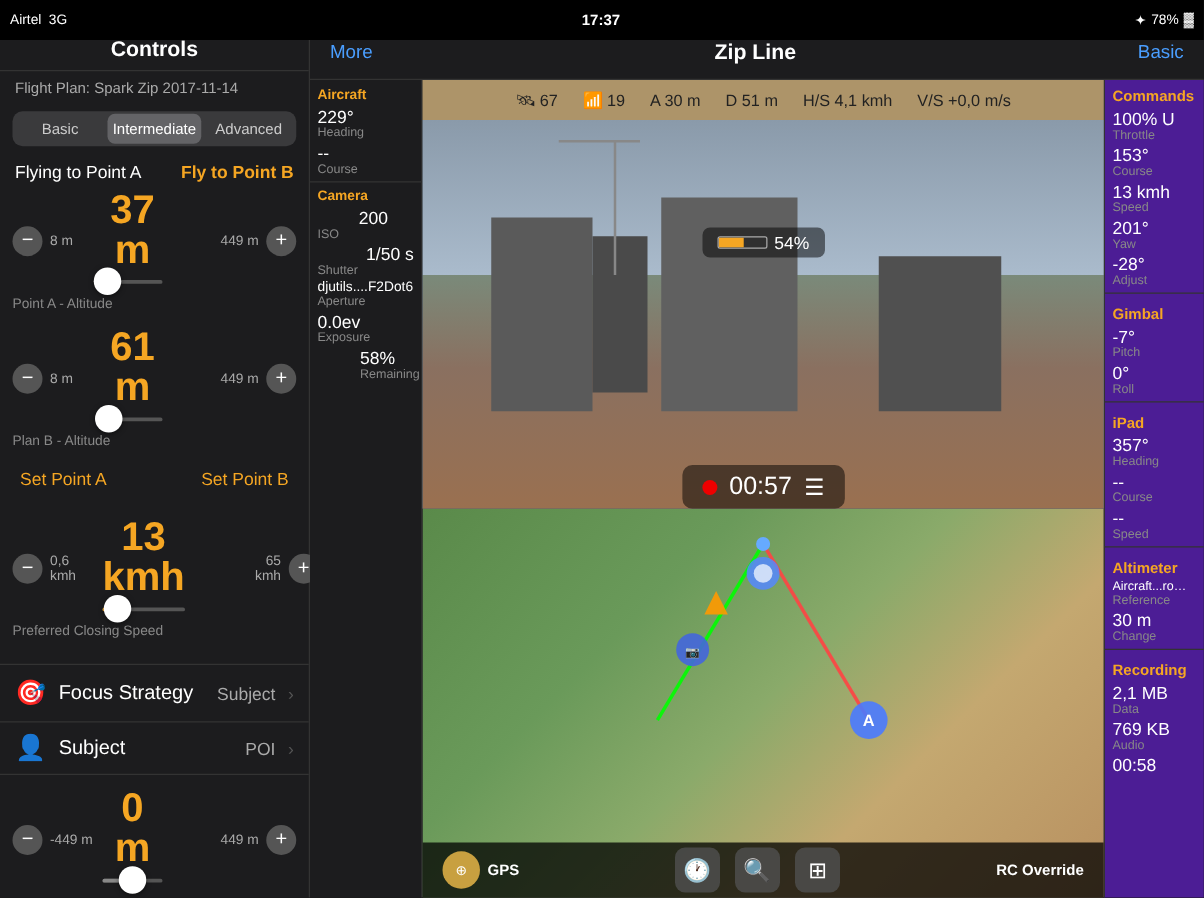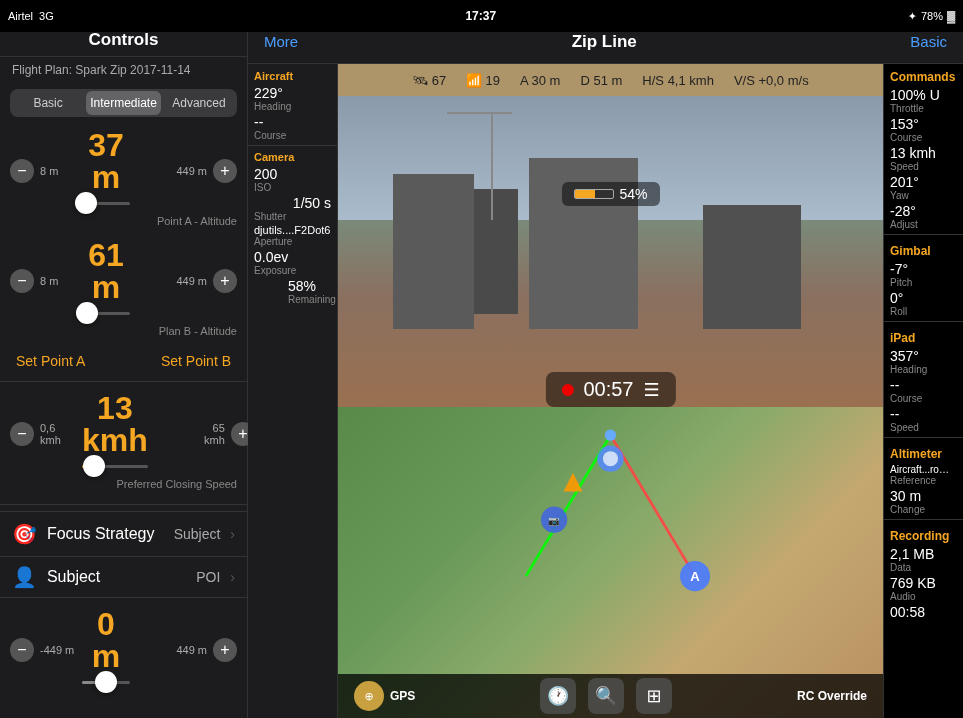--- a/index.html
+++ b/index.html
@@ -66,21 +66,21 @@
     }
     .slider-track-container { flex: 1; position: relative; height: 20px; display: flex; align-items: center; }
     .slider-track { width: 100%; height: 3px; background: #555; border-radius: 2px; position: relative; }
     .slider-fill-left { position: absolute; left: 0; height: 100%; background: #f5a623; border-radius: 2px; }
     .slider-thumb {
       position: absolute; width: 22px; height: 22px; background: #fff;
       border-radius: 50%; top: 50%; transform: translate(-50%, -50%);
       box-shadow: 0 1px 4px rgba(0,0,0,0.5);
     }
     .slider-label {
-      text-align: right; font-size: 11px; color: #888; margin-top: 2px;
+      text-align: left; font-size: 11px; color: #888; margin-top: 2px;
     }
     .slider-minus, .slider-plus {
       width: 24px; height: 24px; background: #555; border-radius: 50%;
       display: flex; align-items: center; justify-content: center;
       font-size: 16px; color: #fff; cursor: pointer; flex-shrink: 0;
     }
 
     .set-points-row {
       display: flex; justify-content: space-between; padding: 6px 16px;
       margin-top: 2px;
@@ -185,21 +185,21 @@
       justify-content: space-between; padding: 0 20px; z-index: 20;
     }
     .map-icon-btn {
       width: 36px; height: 36px; background: rgba(80,80,80,0.8);
       border-radius: 8px; display: flex; align-items: center; justify-content: center;
       font-size: 18px; cursor: pointer;
     }
 
     
     .right-panel {
-      width: 80px; background: #000000; border-left: 1px solid #333;
+      width: 80px; background: #4c1d95; border-left: 1px solid #333;
       display: flex; flex-direction: column; font-size: 11px;
       flex-shrink: 0;
     }
     .rp-section-title {
       font-size: 12px; color: #f5a623; padding: 6px 6px 2px; font-weight: 600;
     }
     .rp-row {
       padding: 1px 6px;
       display: flex; flex-direction: column;
     }
@@ -233,20 +233,24 @@
   <div class="left-panel">
     <div class="controls-header">Controls</div>
     <div class="flight-plan-label">Flight Plan: Spark Zip 2017-11-14</div>
 
     <div class="tab-bar">
       <button class="tab-btn">Basic</button>
       <button class="tab-btn active">Intermediate</button>
       <button class="tab-btn">Advanced</button>
     </div>
 
+    <div class="fly-row">
+      <span class="fly-label">Flying to Point A</span>
+      <span class="fly-btn">Fly to Point B</span>
+    </div>
 
     <div class="slider-section">
       <div style="display:flex; align-items:center; gap:6px;">
         <div class="slider-minus">−</div>
         <span class="slider-min">8 m</span>
         <div style="flex:1; position:relative;">
           <div class="slider-value">37 m</div>
           <div class="slider-track-container">
             <div class="slider-track">
               <div class="slider-fill-left" style="width:8%"></div>
@@ -357,21 +361,21 @@
           <div style="font-size:14px;color:#fff;">229°</div>
           <div style="font-size:10px;color:#888;">Heading</div>
         </div>
         <div style="padding:1px 6px;">
           <div style="font-size:14px;color:#fff;">--</div>
           <div style="font-size:10px;color:#888;">Course</div>
         </div>
         <div style="height:1px;background:#333;margin:3px 0;"></div>
         <div style="color:#f5a623; padding:2px 6px; font-weight:600;">Camera</div>
         <div style="padding:1px 6px;">
-          <div style="font-size:14px;color:#fff;">200</div>
+          <div style="font-size:14px;color:#fff;margin-left:33px;">200</div>
           <div style="font-size:10px;color:#888;">ISO</div>
         </div>
         <div style="padding:1px 6px;">
           <div style="font-size:14px;color:#fff;text-align:right;">1/50 s</div>
           <div style="font-size:10px;color:#888;">Shutter</div>
         </div>
         <div style="padding:1px 6px;">
           <div style="font-size:11px;color:#fff;overflow:hidden;text-overflow:ellipsis;white-space:nowrap;">djutils....F2Dot6</div>
           <div style="font-size:10px;color:#888;">Aperture</div>
         </div>

